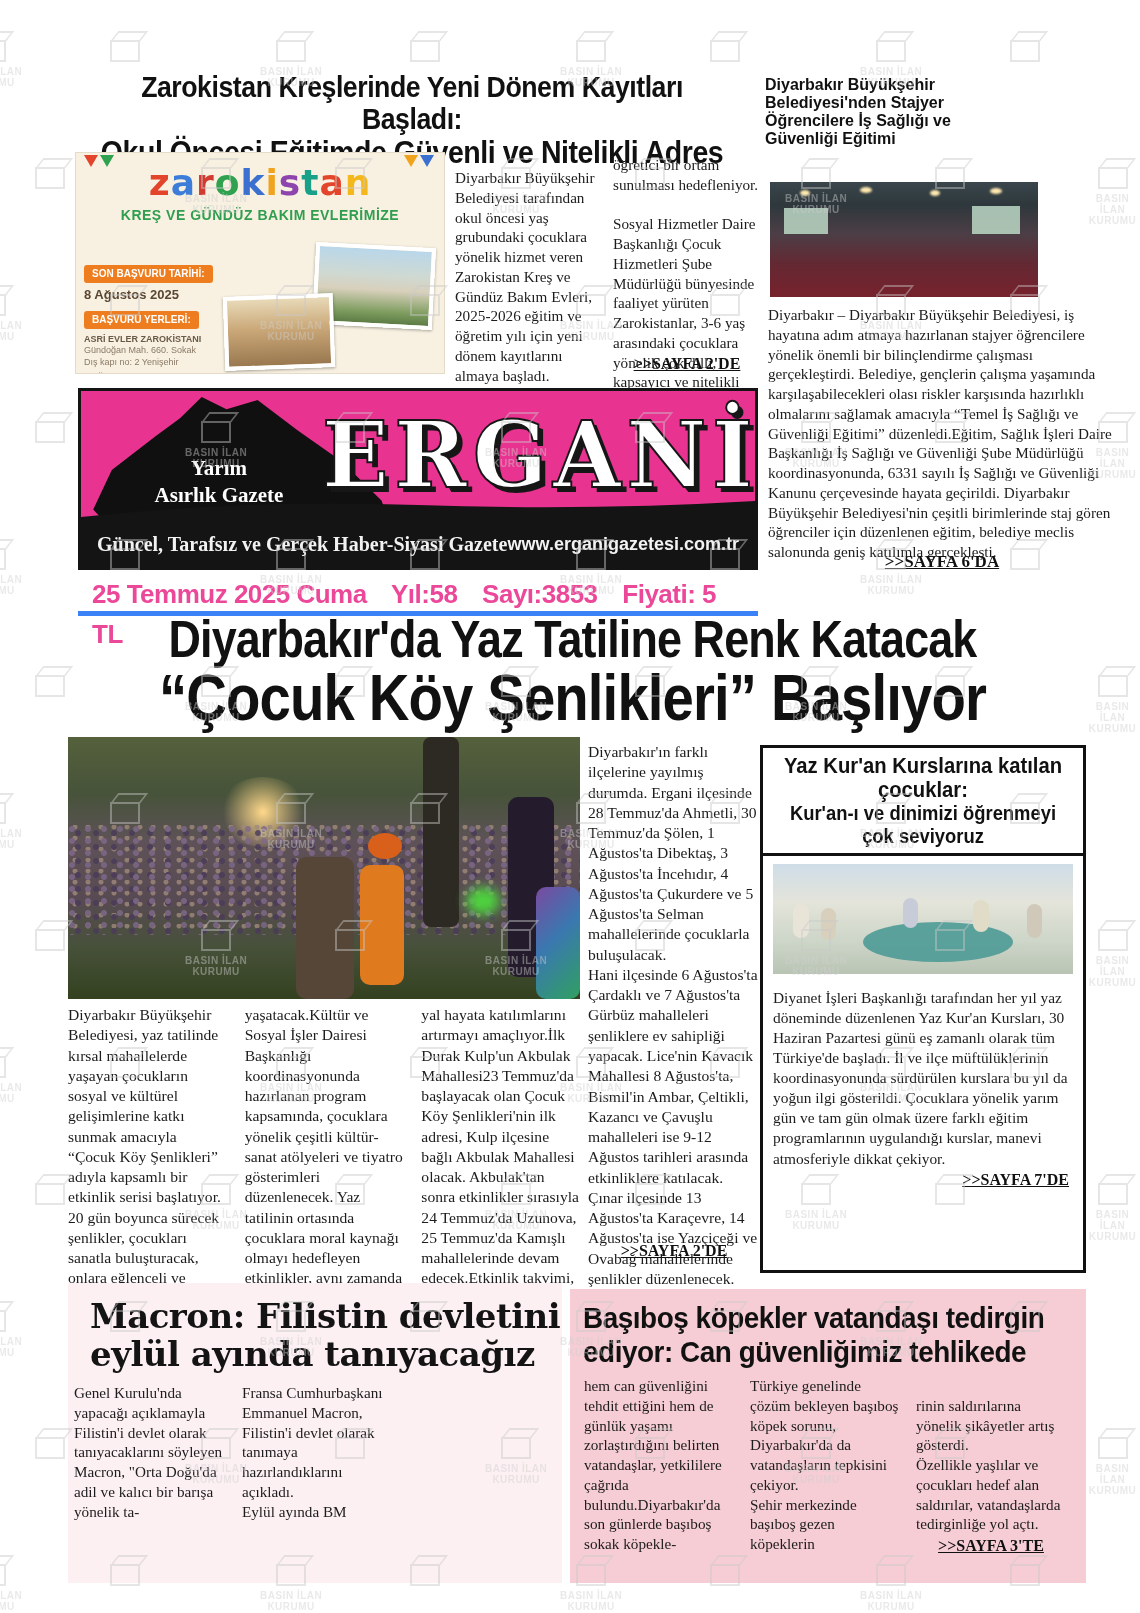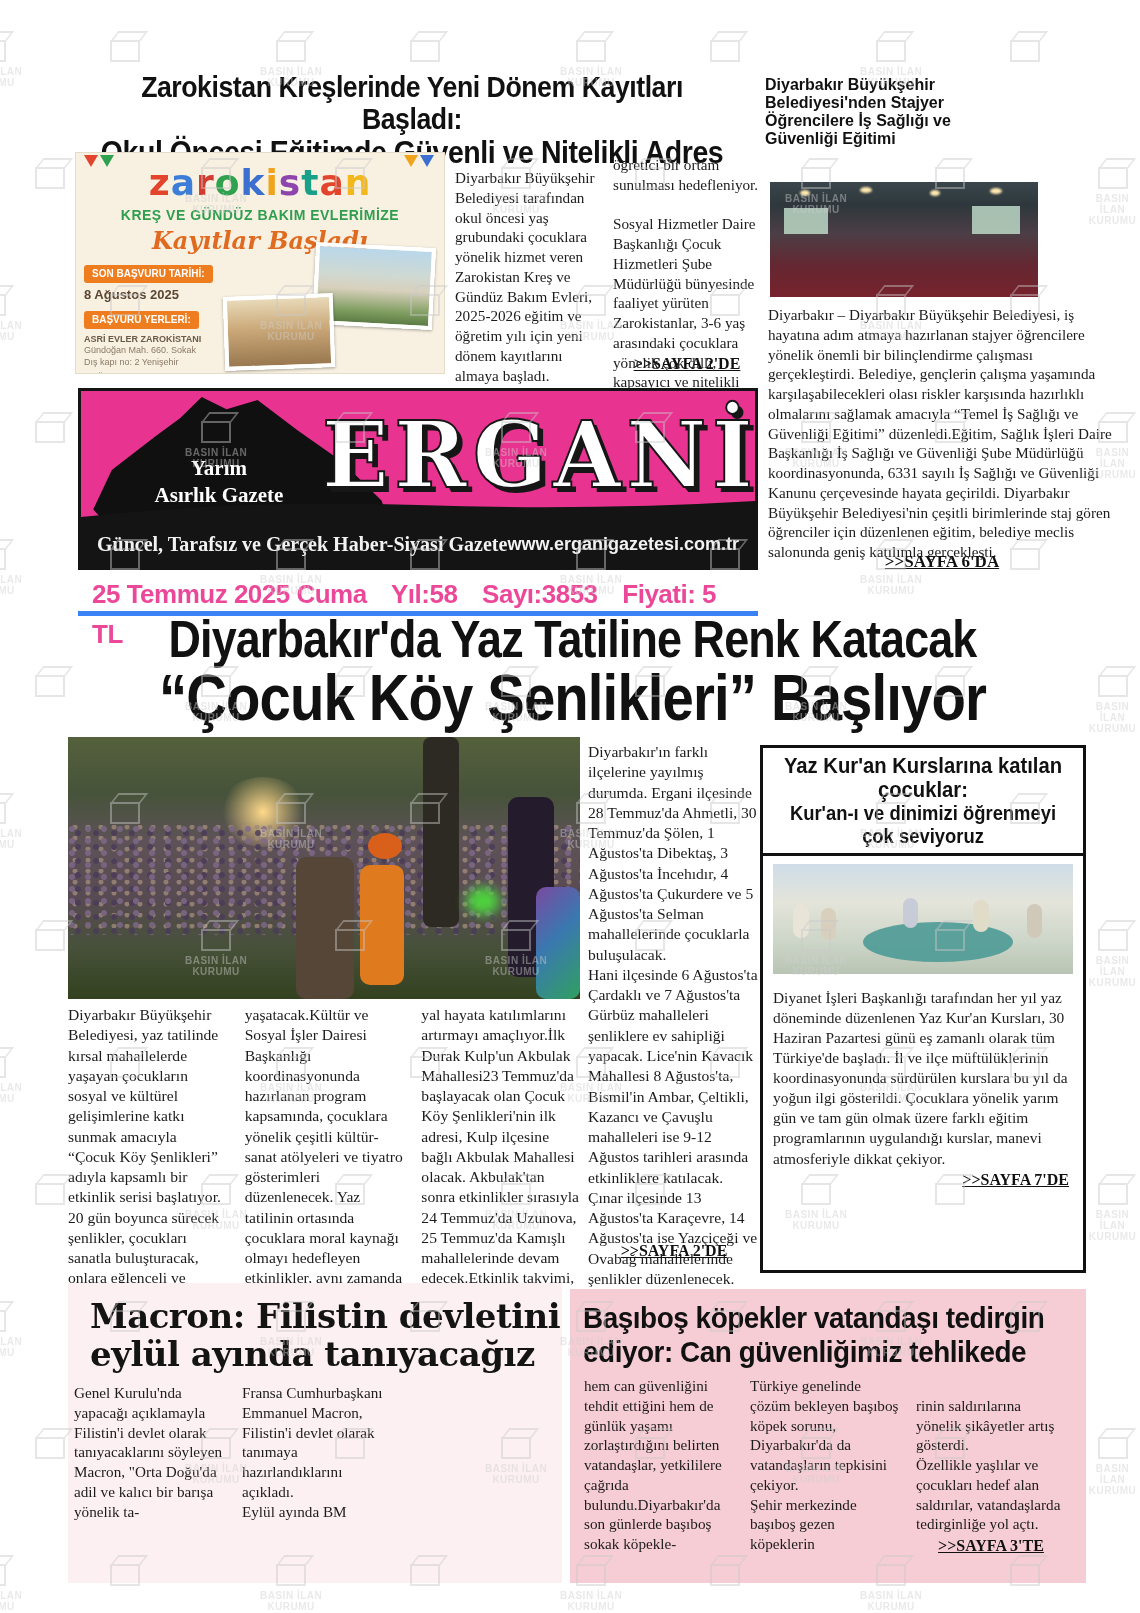--- a/index.html
+++ b/index.html
@@ -123,21 +123,20 @@
     <div class="l2">Okul Öncesi Eğitimde Güvenli ve Nitelikli Adres</div>
   </div>
 
   <div class="abs" id="zad">
     <div class="pennant" style="left:8px;top:2px;border-top:12px solid #e2452c;"></div>
     <div class="pennant" style="left:24px;top:2px;border-top:12px solid #2fa14f;"></div>
     <div class="pennant" style="right:26px;top:2px;border-top:12px solid #f0a41e;"></div>
     <div class="pennant" style="right:10px;top:2px;border-top:12px solid #3b6fd0;"></div>
     <div class="logo"><span style="color: rgb(226, 69, 44);">z</span><span style="color: rgb(59, 125, 216);">a</span><span style="color: rgb(210, 59, 47);">r</span><span style="color: rgb(47, 161, 79);">o</span><span style="color: rgb(59, 111, 208);">k</span><span style="color: rgb(240, 164, 30);">i</span><span style="color: rgb(142, 68, 173);">s</span><span style="color: rgb(24, 160, 137);">t</span><span style="color: rgb(226, 69, 44);">a</span><span style="color: rgb(244, 184, 28);">n</span></div>
     <div class="sub1">KREŞ VE GÜNDÜZ BAKIM EVLERİMİZE</div>
-    <div class="sub2">Kayıtlar Başladı</div>
     <div style="position:absolute;left:8px;top:110px;width:140px;">
       <span class="zbadge">SON BAŞVURU TARİHİ:</span>
       <div class="zdate">8 Ağustos 2025</div>
       <span class="zbadge">BAŞVURU YERLERİ:</span>
       <div class="zaddr-t">ASRİ EVLER ZAROKİSTANI</div>
       <div class="zaddr prelines">Gündoğan Mah. 660. Sokak
 Dış kapı no: 2 Yenişehir</div>
       <div class="zaddr-t">BAĞCILAR ZAROKİSTANI</div>
       
     </div>

